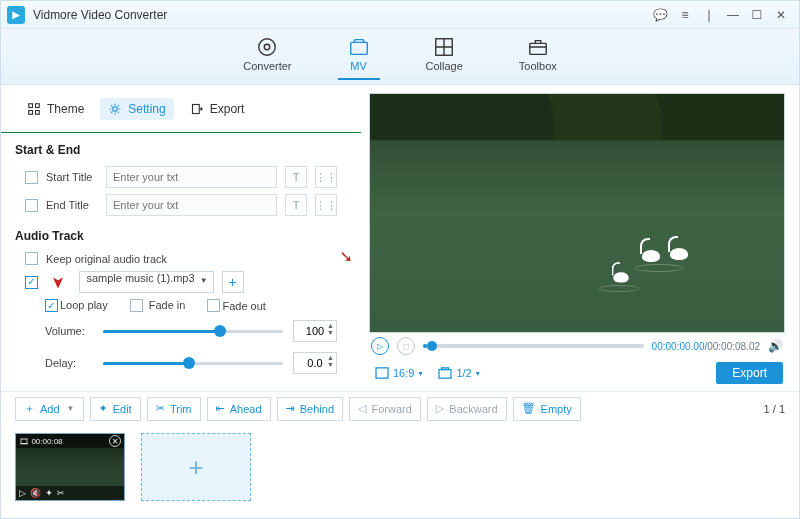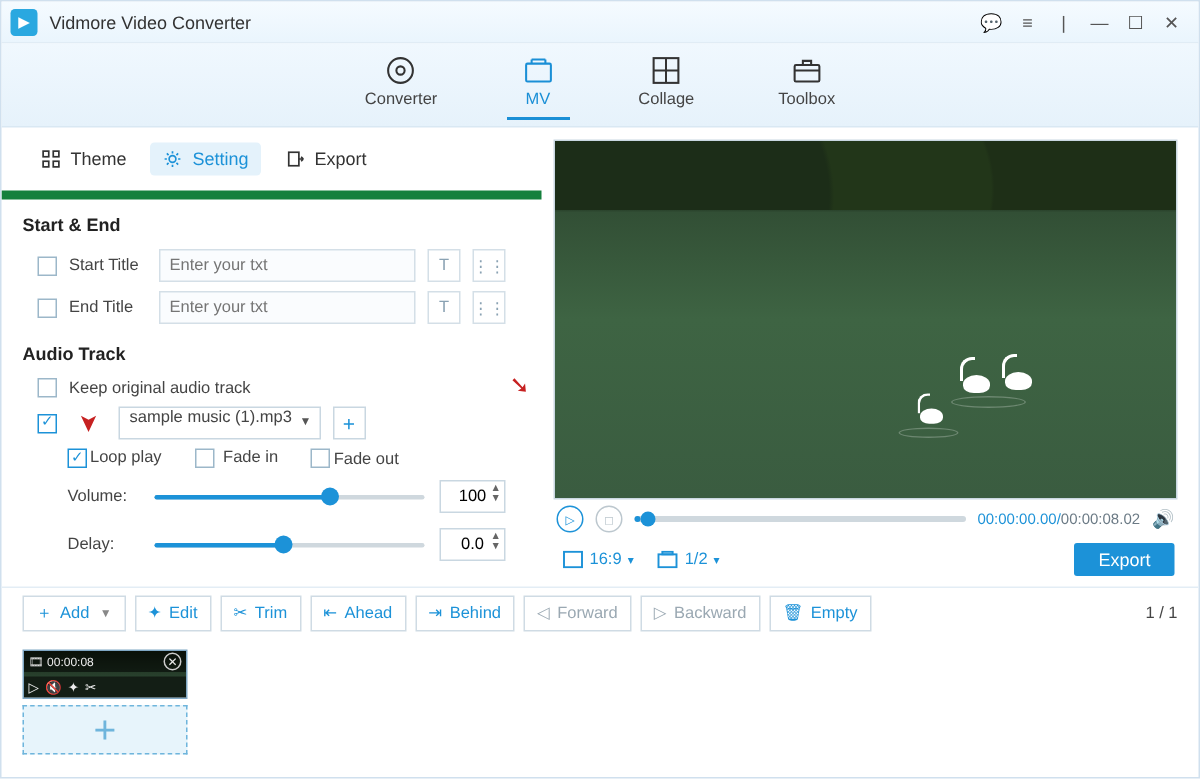--- a/index.html
+++ b/index.html
@@ -18,21 +18,21 @@
 .topnav .nicon { width:22px; height:22px; display:flex; align-items:center; justify-content:center; margin-bottom:2px;}
 .topnav .nicon svg { stroke:#333; fill:none; stroke-width:1.5;}
 .topnav .item.active .nicon svg { stroke:#1a8fd6; }
 
 
 .main { display:flex; height: 306px; }
 .leftpanel { width: 360px; border-right:none; padding: 0;}
 .rightpanel { flex:1; padding: 8px 14px 0 8px; display:flex; flex-direction:column;}
 
 
-.subtabs { height: 48px; display:flex; align-items:center; gap: 8px; padding: 0 18px; border-bottom:6px solid #15803d;}
+.subtabs { height: 48px; display:flex; align-items:center; gap: 8px; padding: 0 18px; border-bottom:1px solid #15803d;}
 .subtab { display:flex; align-items:center; gap:6px; font-size:12px; color:#333; padding:4px 8px; cursor:pointer; border-radius:3px;}
 .subtab.active { color:#1c92d8; background:#e4f2fb;}
 .subtab .sicon { width:14px; height:14px; display:flex; align-items:center; justify-content:center;}
 .subtab svg { stroke:currentColor; fill:none; stroke-width:1.5;}
 
 .section-title { font-size:12px; font-weight:bold; color:#222; padding: 10px 14px 6px;}
 .formrow { display:flex; align-items:center; gap:8px; padding: 3px 24px; font-size:11px; color:#444;}
 .checkbox { width:13px; height:13px; border:1px solid #9cb7c9; background:#fff; display:inline-flex; align-items:center; justify-content:center; cursor:pointer;}
 .checkbox.checked { border-color:#1c92d8; background:#fff;}
 .checkbox.checked::after { content:"✓"; color:#1c92d8; font-size:10px; line-height:1;}
@@ -83,21 +83,21 @@
 .exportbtn { margin-left:auto; background:#1c92d8; color:#fff; padding:4px 16px; border-radius:2px; cursor:pointer; font-size:12px;}
 
 
 .toolbar { height:34px; border-top:1px solid #e3edf5; display:flex; align-items:center; gap:6px; padding:0 14px; font-size:11px;}
 .tbtn { height:24px; border:1px solid #cfdbe4; padding:0 8px; display:flex; align-items:center; gap:5px; color:#1c92d8; cursor:pointer; background:#fff;}
 .tbtn.gray{color:#9aa8b2;}
 .tbtn .drop{font-size:8px;color:#888;margin-left:2px;}
 .pagelbl{margin-left:auto;color:#444;font-size:11px;}
 
 
-.timeline { height:86px; padding:8px 14px; display:flex; gap:4px; align-items:flex-start;flex-direction:column;}
+.timeline { height:86px; padding:8px 14px; display:flex; gap:16px; align-items:flex-start;}
 .clip { width:110px; height:68px; position:relative; background: linear-gradient(180deg,#152515 0%,#2b4430 60%,#2b4430 100%); border:1px solid #7fa7c4; cursor:pointer;}
 .clip .chead{position:absolute;top:0;left:0;right:0;height:14px;background:rgba(0,0,0,0.55);display:flex;align-items:center;justify-content:space-between;padding:0 3px;color:#eee;font-size:8px;}
 .clip .cfoot{position:absolute;bottom:0;left:0;right:0;height:14px;background:rgba(0,0,0,0.55);display:flex;align-items:center;gap:4px;padding:0 3px;color:#eee;font-size:9px;}
 .clip .close{width:12px;height:12px;border:1px solid #ccc;border-radius:50%;display:flex;align-items:center;justify-content:center;font-size:8px;cursor:pointer;}
 .addclip { width:110px; height:68px; border:1.5px dashed #6fb5dc; background:#e7f4fb; display:flex; align-items:center; justify-content:center; color:#6fb5dc; font-size:26px; cursor:pointer;}
 </style>
 </head>
 <body>
 
 <div class="titlebar">

